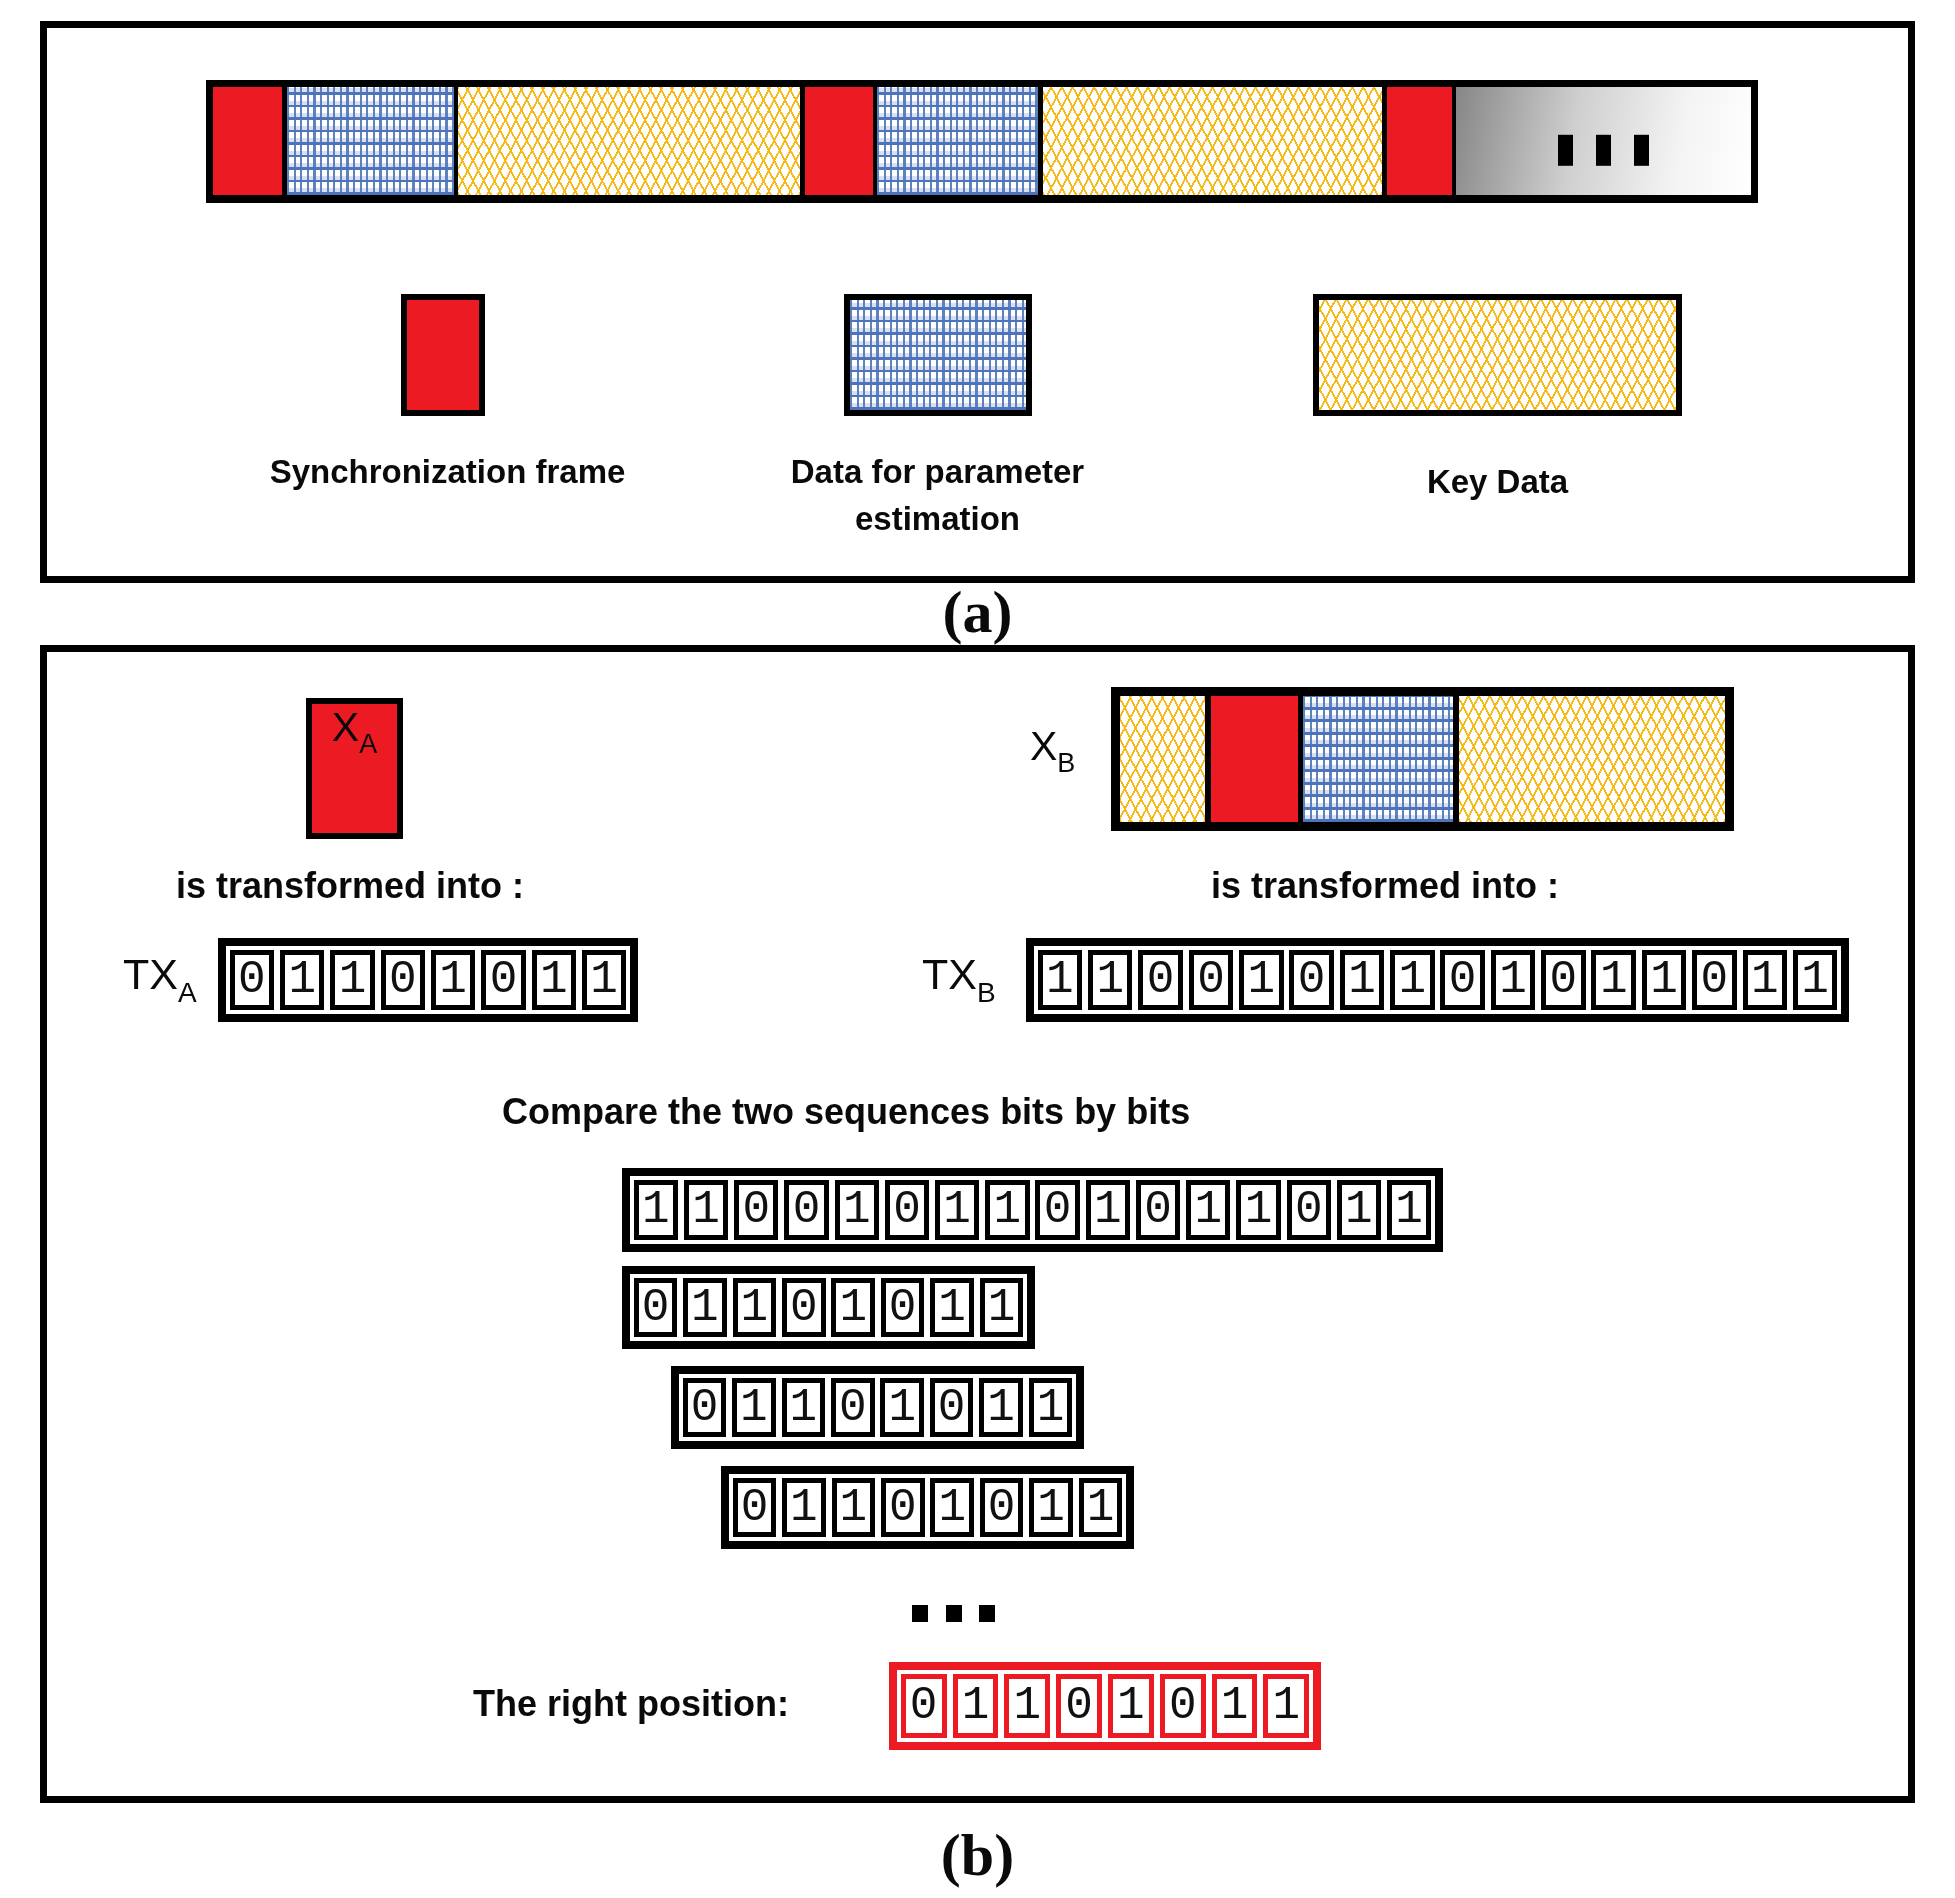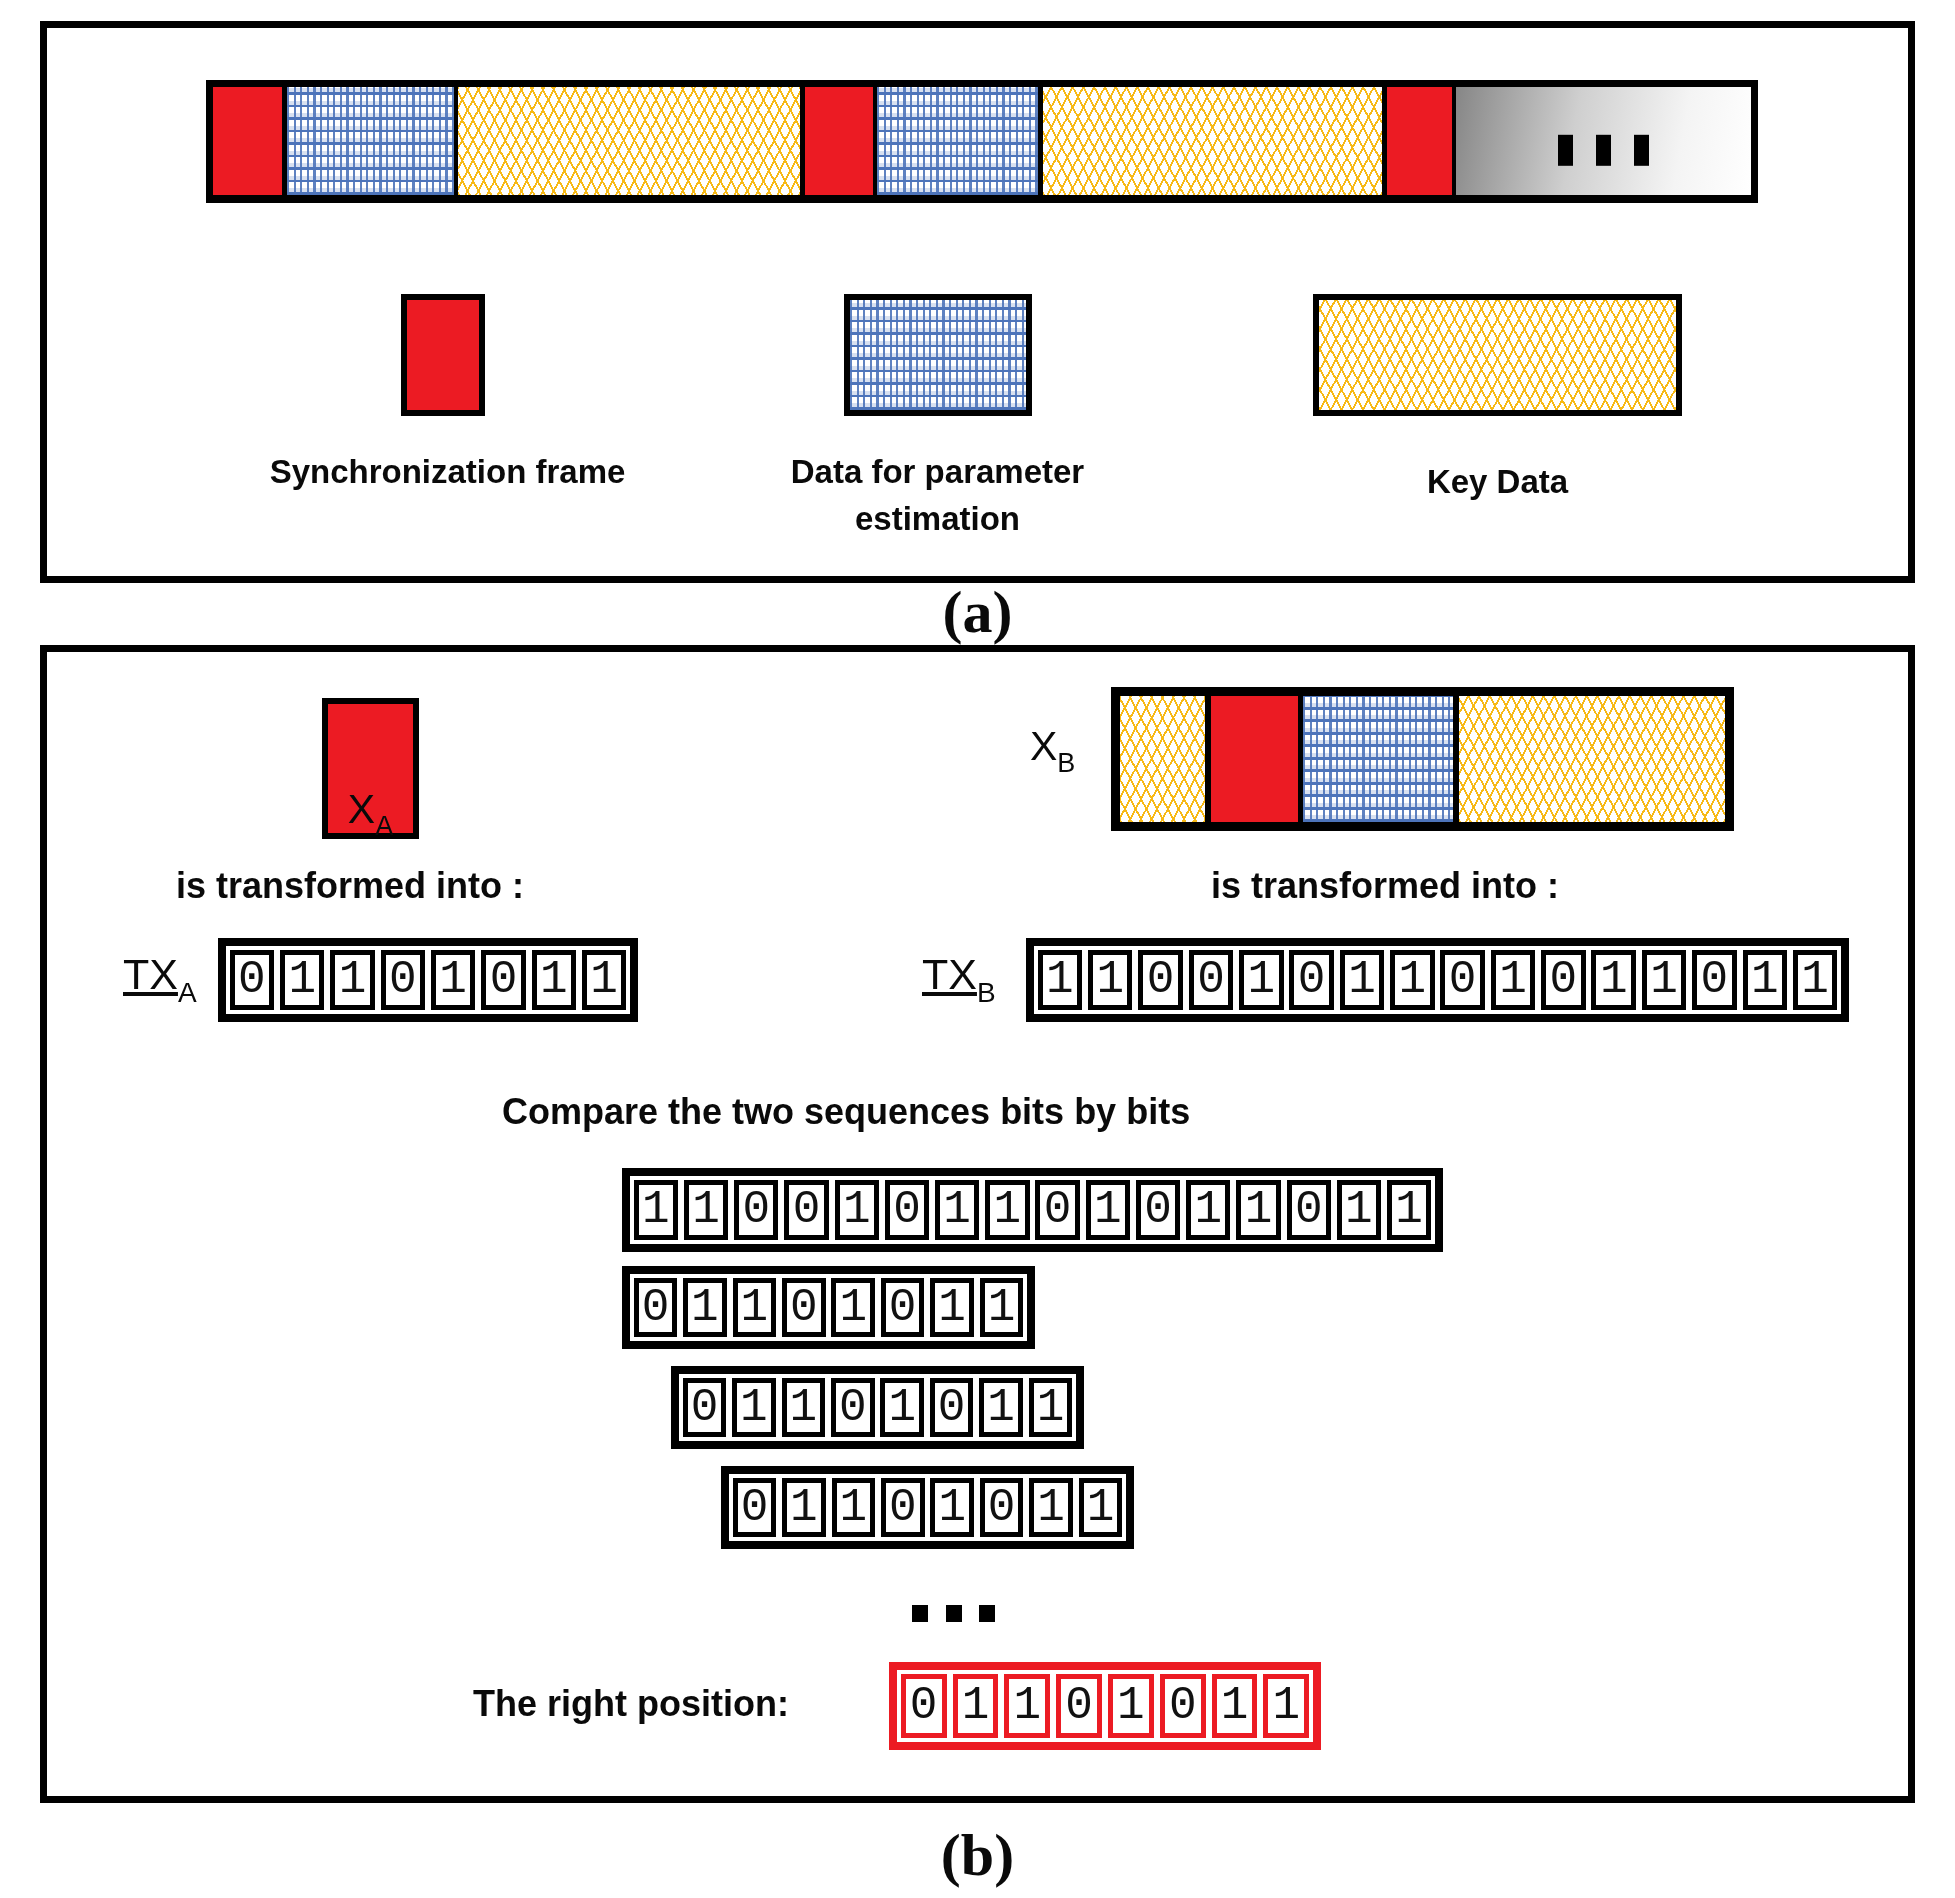--- a/index.html
+++ b/index.html
@@ -47,29 +47,29 @@
   #swatch-sync  { left:354px;  top:266px; width:84px; height:122px; }
   #swatch-param { left:797px; top:266px; width:188px; height:122px; }
   #swatch-key   { left:1266px; top:266px; width:369px; height:122px; }
   .legend-label { position:absolute; top:420px; width:411px; text-align:center;
     font-weight:bold; font-size:33px; line-height:1.45; }
   #label-sync  { left:195px; }
   #label-param { left:685px; }
   #label-key   { left:1245px; top:430px; }
 
   
-  .xa-rect { position:absolute; left:275px; top:46px; width:97px; height:141px;
+  .xa-rect { position:absolute; left:259px; top:46px; width:97px; height:141px;
     background:#EC1B23; border:6.6px solid #000;
-    display:flex; align-items:flex-end; justify-content:center; }
+    display:flex; align-items:flex-start; justify-content:center; }
   .frame-label { font-size:41px; font-weight:400; white-space:nowrap; }
   .frame-label .sub { font-size:27px; display:inline-block; transform:translateY(11.8px); }
   #xb-label { position:absolute; left:983px; top:71px; }
   .fig-text { position:absolute; font-weight:bold; font-size:36px; white-space:nowrap; }
 
-  .seq-label { position:absolute; font-size:43px; font-weight:400; white-space:nowrap;text-decoration:underline; }
+  .seq-label { position:absolute; font-size:43px; font-weight:400; white-space:nowrap; }
   .seq-label .sub { font-size:28px; display:inline-block; transform:translateY(13.2px); }
 
   .bit-row { position:absolute; display:flex; gap:5.9px; padding:3.7px;
     border:8px solid #000; background:#fff; }
   .bit-cell { flex:1 1 0; border:5.1px solid #000; background:#fff;
     display:flex; align-items:center; justify-content:center;
     font-family:"Liberation Mono", monospace; font-size:46px; line-height:1; color:#111; }
   .bit-row.red, .bit-row.red .bit-cell { border-color:#EC1B23; }
 
   #row-txa  { left:171px;  top:286px;  width:420px;  height:84px; }

